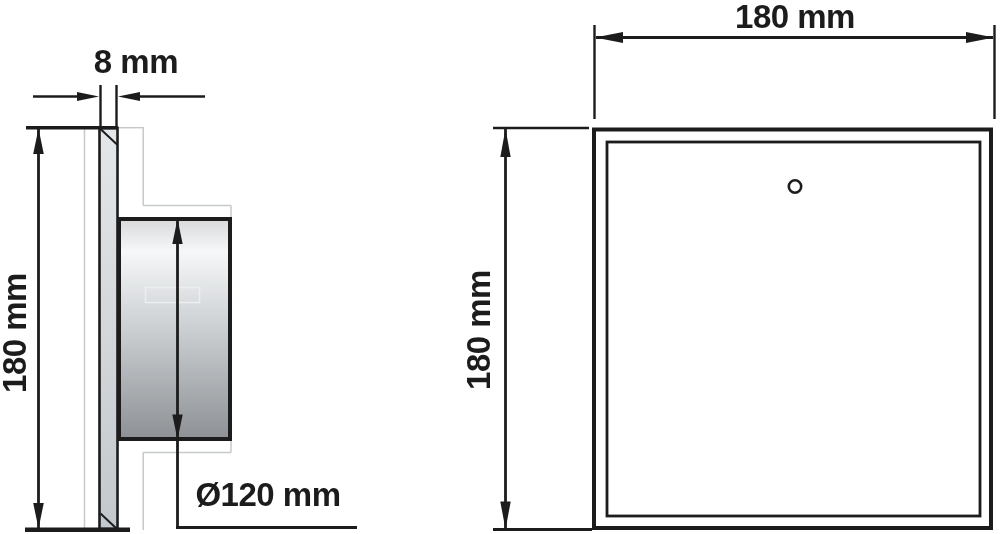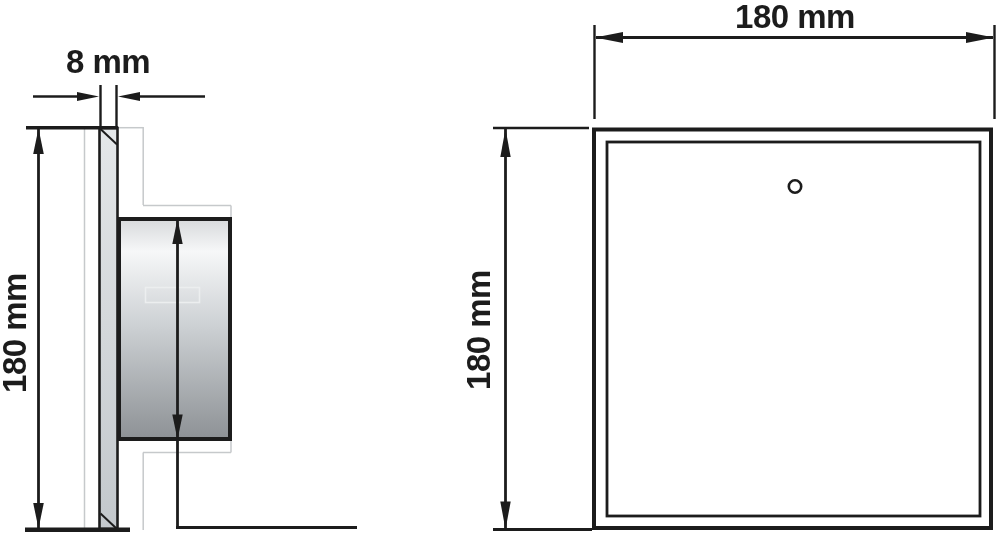--- a/index.html
+++ b/index.html
@@ -101,22 +101,23 @@
     </g>
     <g>
       <path class="s-ln" d="M493 128 H589" stroke-width="2.4"></path>
       <path class="s-ln" d="M493 529.5 H592" stroke-width="3"></path>
       <path class="s-ln" d="M505.5 129 V529" stroke-width="2.8"></path>
       <polygon class="s-fill" points="505.5,129 500.3,157 510.7,157"></polygon>
       <polygon class="s-fill" points="505.5,529.5 500.3,501.5 510.7,501.5"></polygon>
     </g>
   </svg>
 
-  <div class="dim-label" style="left:38px; top:45px; width:140px;">8 mm</div>
+  <div class="dim-label" style="left:38px; top:45px; width:140px;text-align:right;">8 mm</div>
 
   <div class="dim-label rot" style="left:-60px; top:316px; width:150px; height:34px;">180 mm</div>
 
+  <div class="dim-label" style="left:193px; top:478px; width:150px;">Ø120 mm</div>
 
   <div class="dim-label" style="left:720px; top:0px; width:150px;">180 mm</div>
 
   <div class="dim-label rot" style="left:404px; top:313px; width:150px; height:34px;">180 mm</div>
 
 </div>
 
 </body></html>

